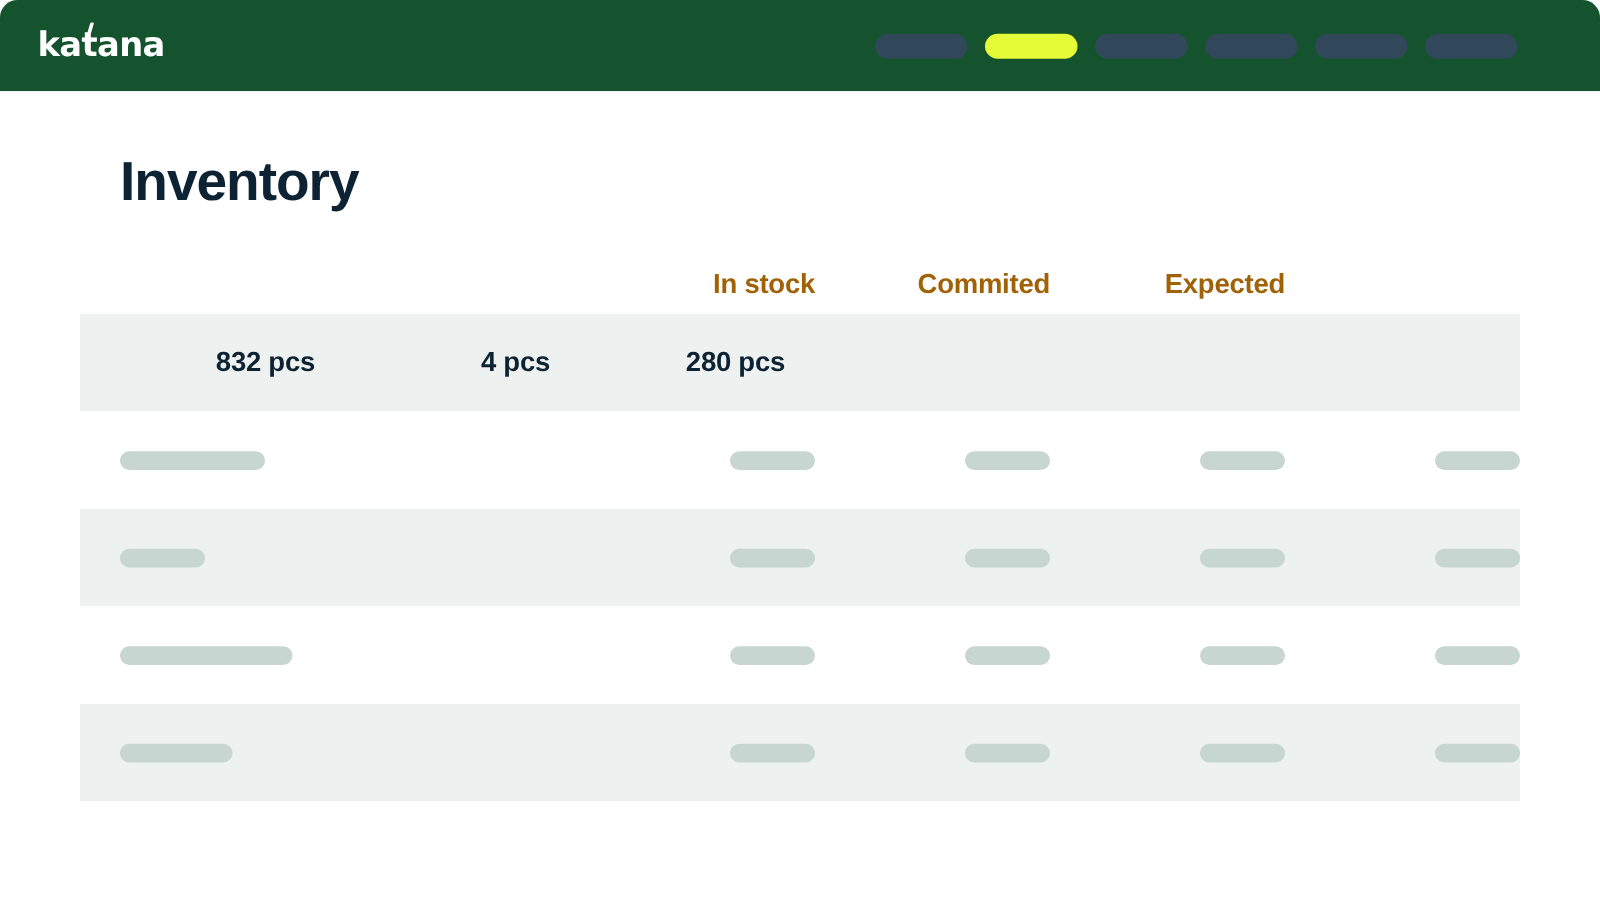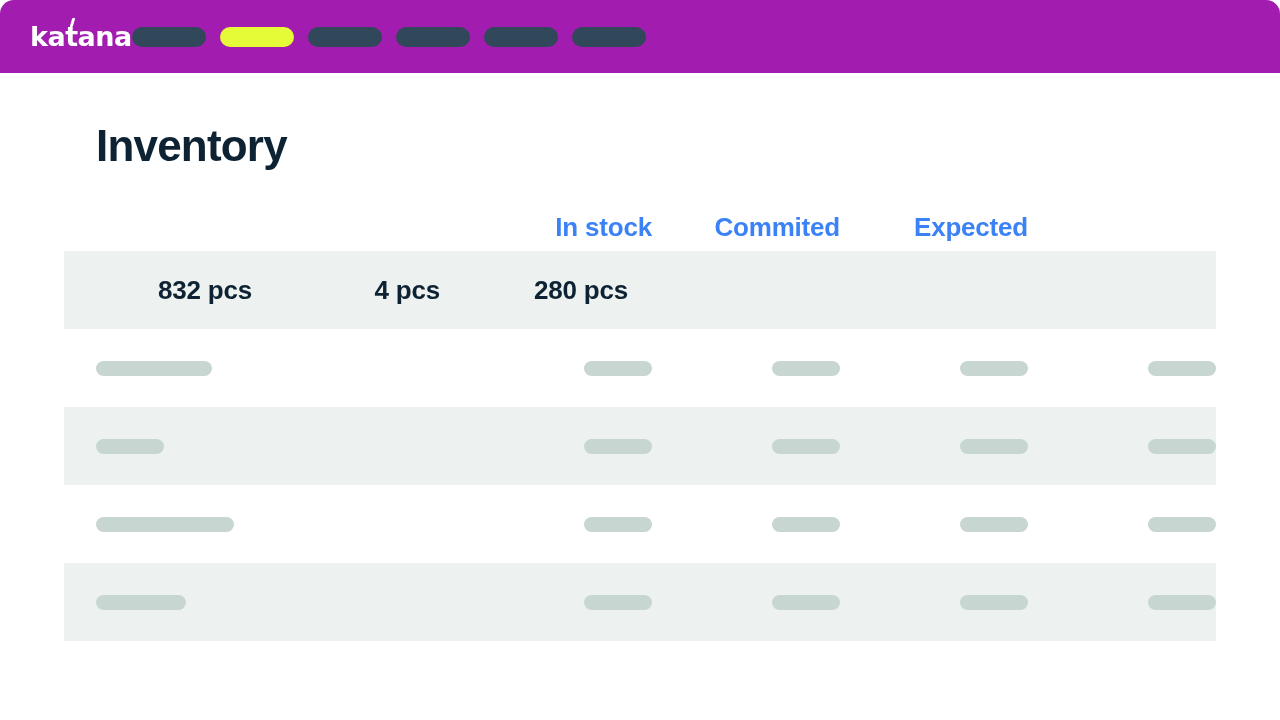--- a/index.html
+++ b/index.html
@@ -21,23 +21,24 @@
     border-radius: 14px;
     overflow: hidden;
   }
 
   
   .topbar {
     position: absolute;
     left: 0; top: 0;
     width: 1280px;
     height: 73px;
-    background: #a21caf;
-    display: flex;
-    align-items: center;
+    background: #14532d;
+    display: flex;
+    align-items: center;
+    justify-content: space-between;
     padding: 0 66px 0 30px;
   }
 
   .logo {
     position: relative;
     font-family: "DejaVu Sans", sans-serif;
     font-size: 27px;
     font-weight: 700;
     letter-spacing: -0.5px;
     color: #ffffff;
@@ -99,23 +100,23 @@
   .t-row {
     display: flex;
     align-items: center;
     width: 1152px;
   }
 
   .t-head {
     height: 48px;
   }
   .t-head .cell {
-    font-size: 26px;
-    font-weight: 700;
-    color: #3b82f6;
+    font-size: 22px;
+    font-weight: 700;
+    color: #a16207;
     letter-spacing: -0.2px;
   }
 
   .t-body-row {
     height: 78px;
   }
   .t-body-row.shaded { background: #edf1f0; }
 
   .cell {
     display: flex;
@@ -131,21 +132,21 @@
     justify-content: flex-end;
   }
 
   .name-text {
     font-size: 22px;
     font-weight: 400;
     color: #0d2333;
     letter-spacing: -0.2px;
   }
   .num-text {
-    font-size: 26px;
+    font-size: 22px;
     font-weight: 700;
     color: #0d2333;
     letter-spacing: -0.2px;
   }
 
   
   .skel {
     height: 15px;
     border-radius: 8px;
     background: #c8d6d2;

